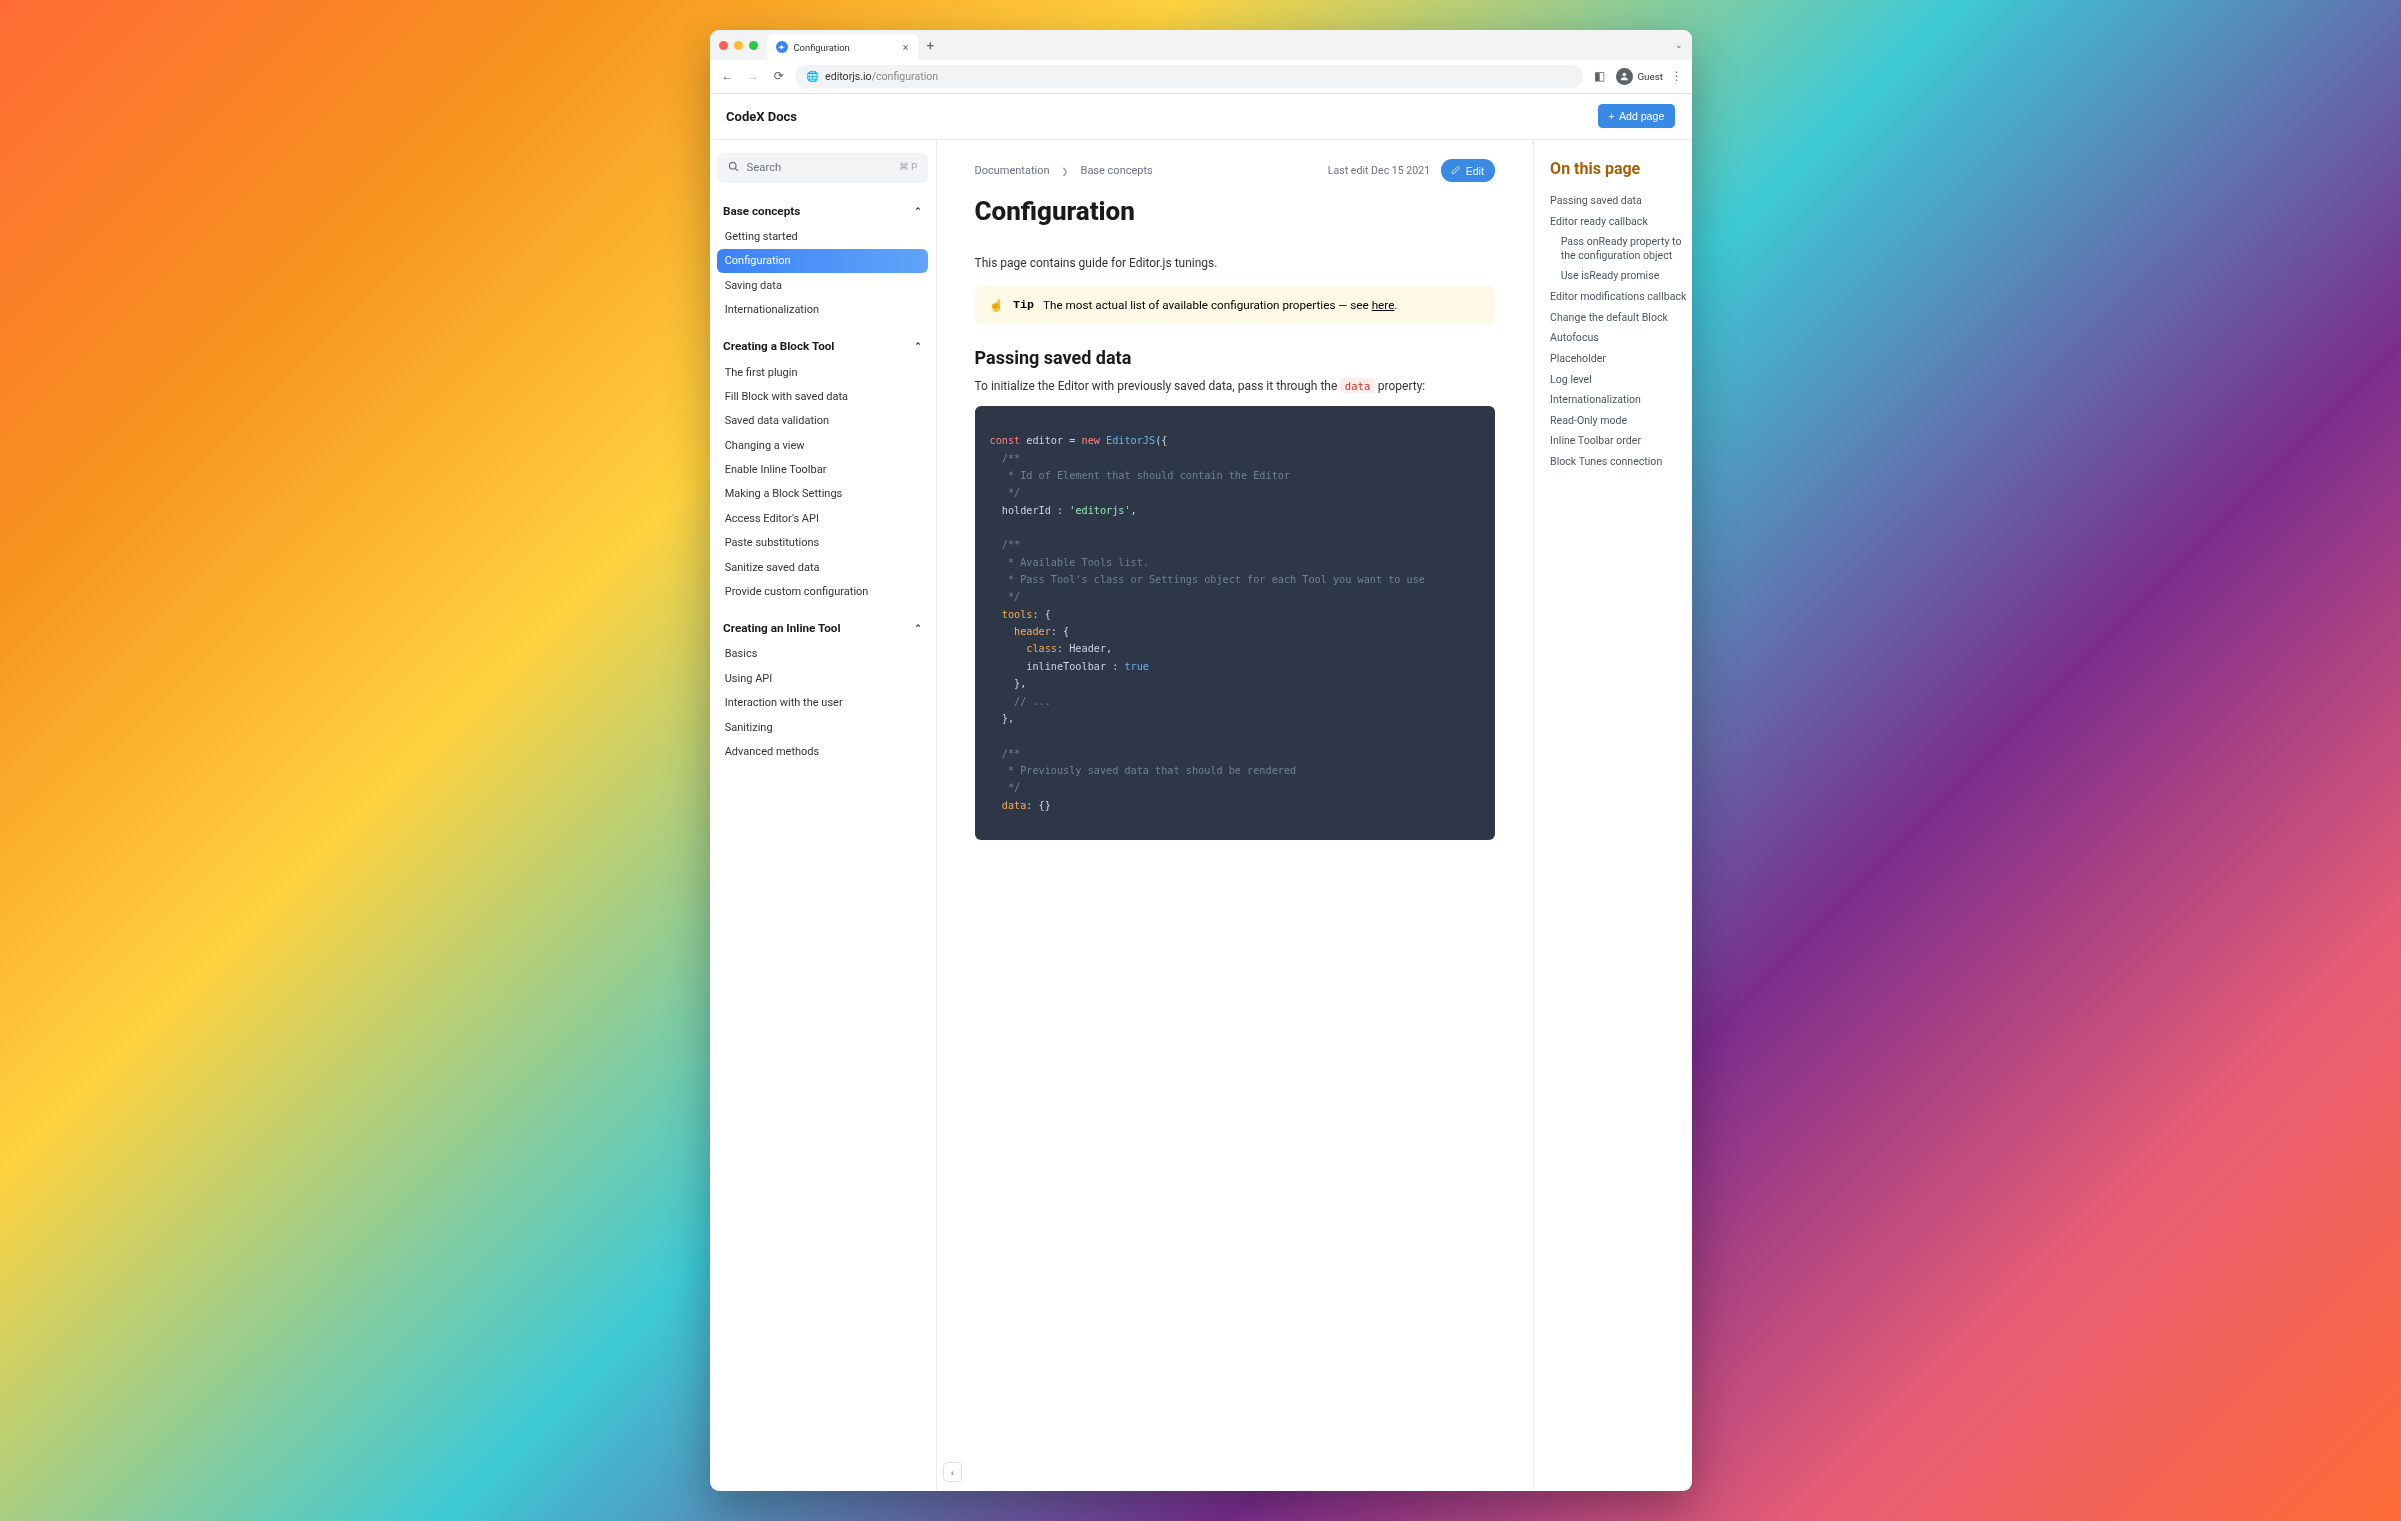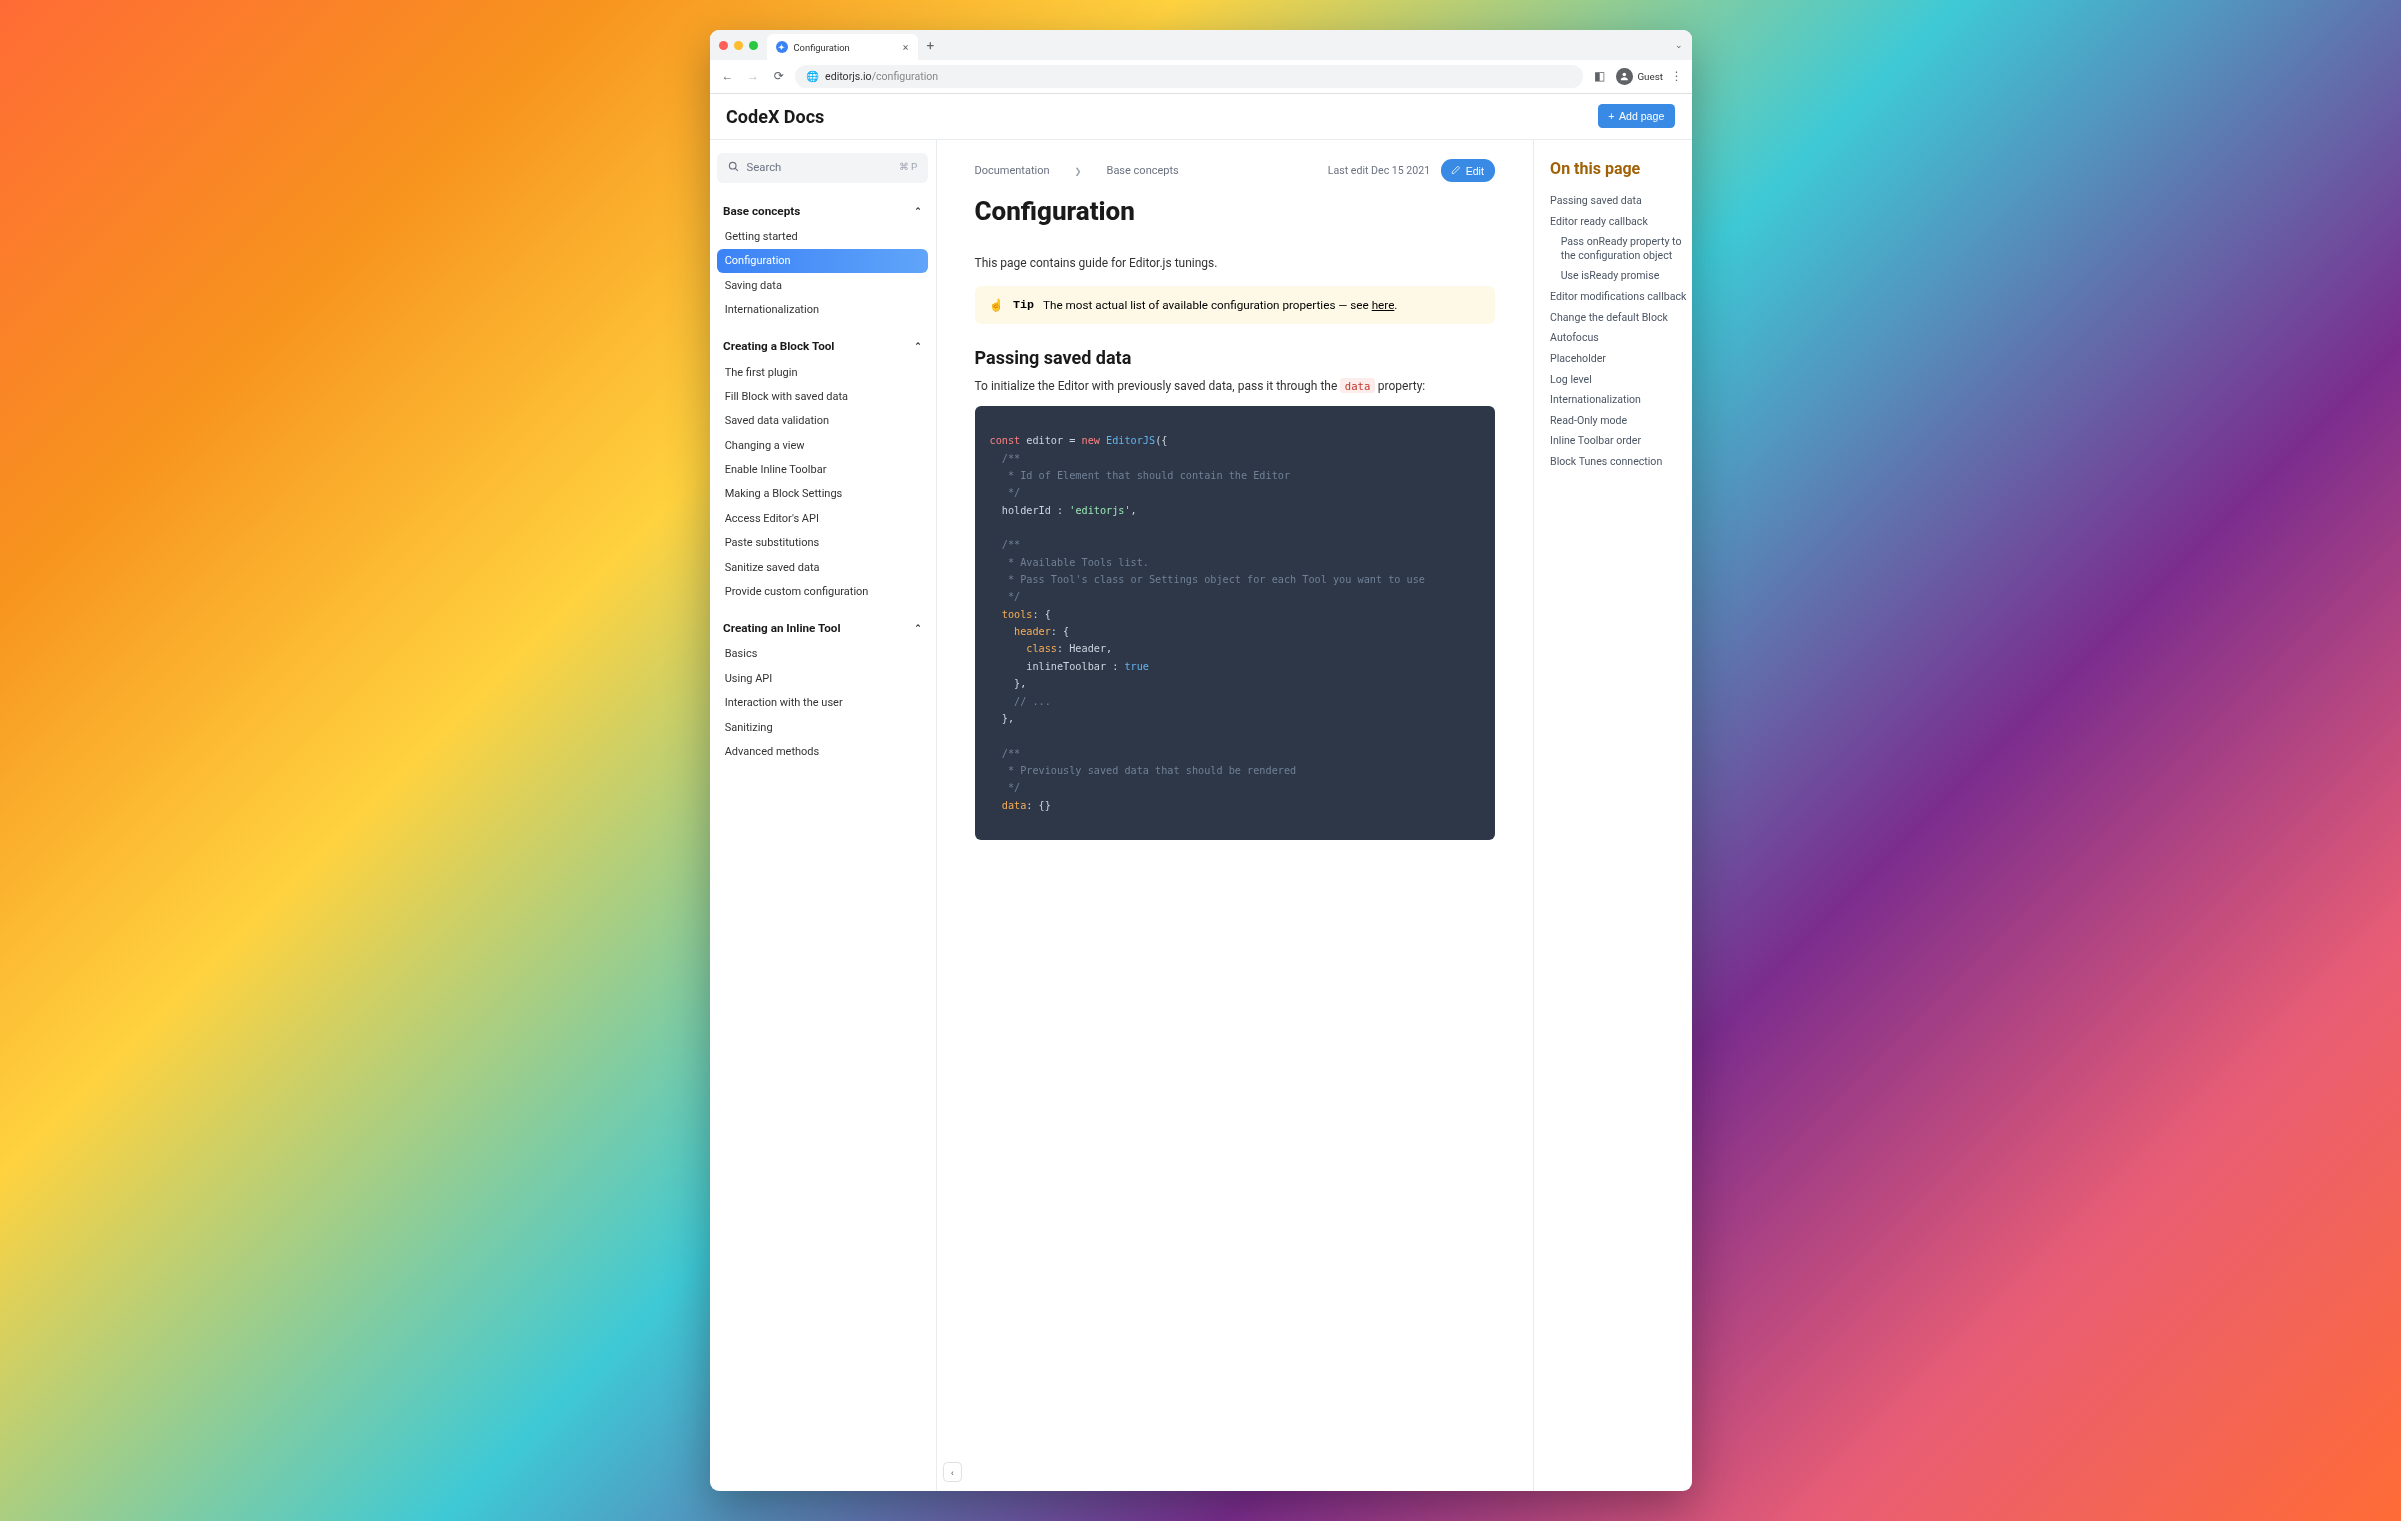--- a/index.html
+++ b/index.html
@@ -84,21 +84,21 @@
   flex-direction: column;
   height: calc(100% - 59px);
 }
 .app-header {
   display: flex;
   align-items: center;
   justify-content: space-between;
   padding: 10.6px 16.6px;
   border-bottom: 0.8px solid #e9ecef;
 }
-.app-title { font-size: 18px; font-weight: 700; color: #1a1a1a; }
+.app-title { font-size: 13px; font-weight: 700; color: #1a1a1a; }
 .add-page-btn {
   background: #388ae5;
   color: #fff;
   border: none;
   border-radius: 4.5px;
   padding: 6px 10.6px;
   font-size: 10.6px;
   font-weight: 500;
   display: flex;
   align-items: center;
@@ -165,21 +165,21 @@
   border-radius: 4.5px;
   background: #fff;
   display: flex;
   align-items: center;
   justify-content: center;
   color: #555;
   font-size: 9.8px;
   cursor: pointer;
 }
 .top-row { display: flex; align-items: center; justify-content: space-between; margin-bottom: 13.6px; }
-.breadcrumb { display: flex; align-items: center; gap: 25px; font-size: 11px; color: #6b7280; }
+.breadcrumb { display: flex; align-items: center; gap: 12px; font-size: 11px; color: #6b7280; }
 .breadcrumb-sep { color: #9ca3af; font-size: 8.3px; }
 .meta-right { display: flex; align-items: center; gap: 10.6px; }
 .last-edit { color: #6b7280; font-size: 10.6px; padding-left: 35px; }
 .edit-btn {
   background: #388ae5;
   color: #fff;
   border: none;
   border-radius: 11px;
   padding: 5.3px 10.6px;
   font-size: 10.6px;

